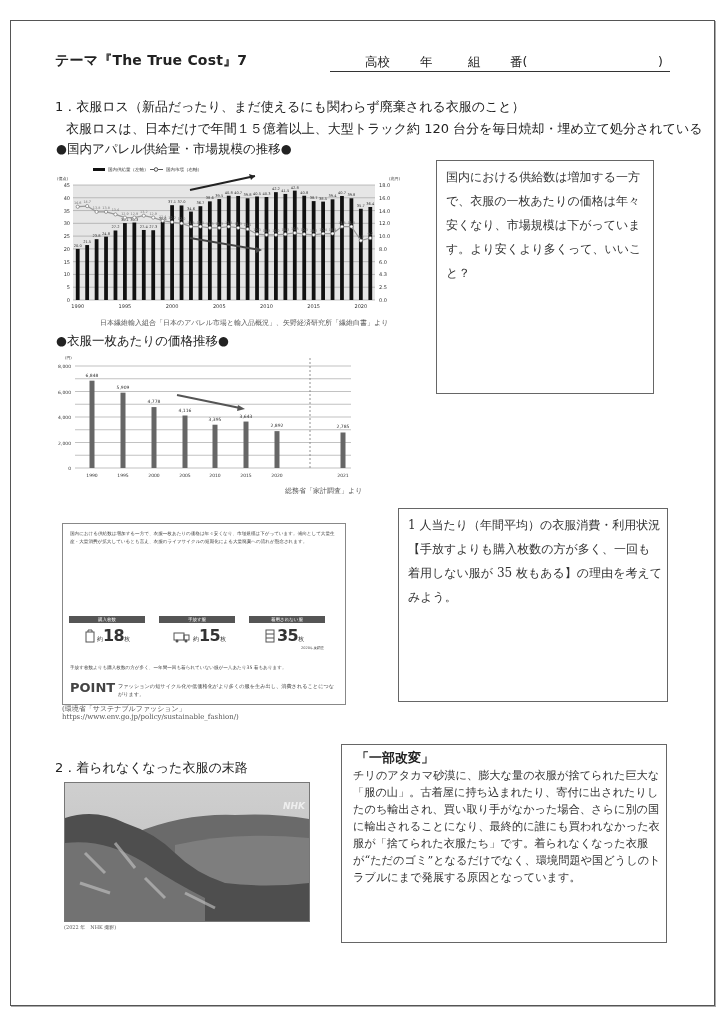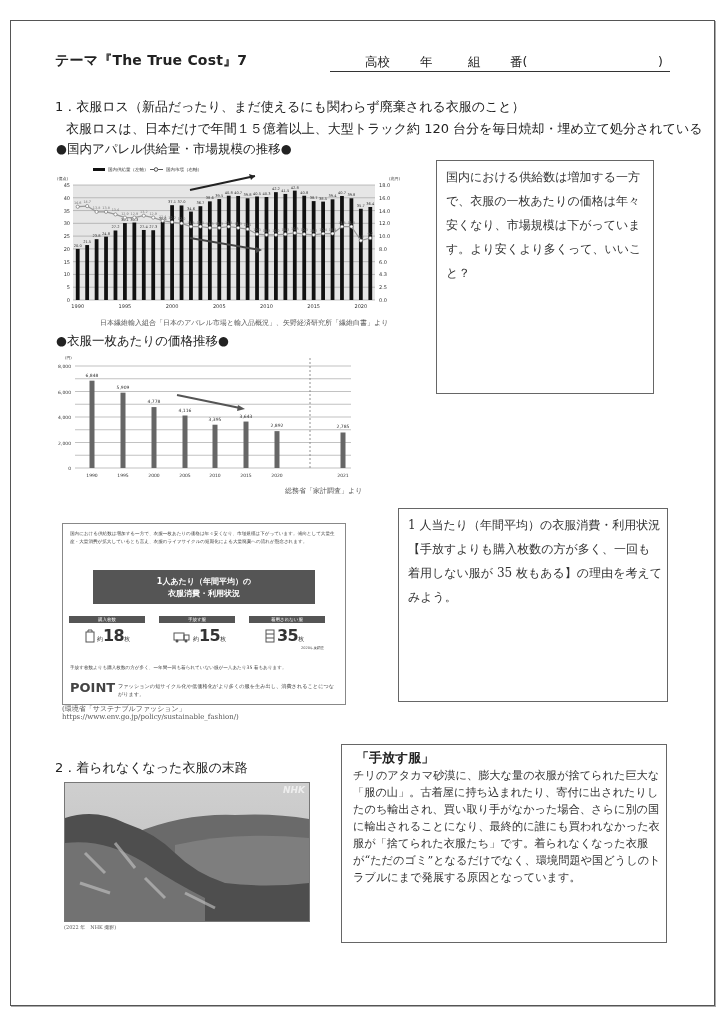--- a/index.html
+++ b/index.html
@@ -285,24 +285,20 @@
     <path d="M190 57 l-7 -4 l-1 6 z" fill="#555"></path>
   </svg>
 <div class="abs src" style="left:285px;top:486px">総務省「家計調査」より</div>
 
 <div class="box" style="left:436px;top:160px;width:216px;height:232px">
   <div class="boxtext" style="position:absolute;left:9px;top:4px;width:202px">国内における供給数は増加する一方で、衣服の一枚あたりの価格は年々安くなり、市場規模は下がっています。より安くより多くって、いいこと？</div>
 </div>
 
 <div class="infocard">
   <div class="tiny" style="position:absolute;left:7px;top:6px;width:268px">国内における供給数は増加する一方で、衣服一枚あたりの価格は年々安くなり、市場規模は下がっています。傾向として大量生産・大量消費が拡大しているとも言え、衣服のライフサイクルの短期化による大量廃棄への流れが懸念されます。</div>
-  <div class="banner">
-    <div>1人あたり（年間平均）の</div>
-    <div>衣服消費・利用状況</div>
-  </div>
   <div class="statlabel" style="left:6px">購入枚数</div>
   <div class="statlabel" style="left:96px">手放す服</div>
   <div class="statlabel" style="left:186px">着用されない服</div>
 
   <div class="statval" style="left:22px">
     <svg width="10" height="14" style="vertical-align:-2px">
         <rect x="1" y="3" width="8" height="10" fill="none" stroke="#555" stroke-width="1"></rect>
         <path d="M3 3 V1 H7 V3" fill="none" stroke="#555"></path>
       </svg>
     <span>約</span><b>18</b><span>枚</span>
@@ -345,22 +341,22 @@
           <stop offset="1" stop-color="#bdbdbd"></stop>
         </linearGradient>
     </defs>
     <rect width="244" height="138" fill="url(#sky)"></rect>
     <path d="M70 50 Q120 30 170 32 Q210 30 244 36 L244 110 L70 110 Z" fill="#6a6a6a"></path>
     <path d="M110 62 Q170 48 244 55 L244 105 L110 105 Z" fill="#7e7e7e"></path>
     <path d="M0 35 Q30 25 60 40 Q90 50 110 70 Q130 90 160 100 Q200 105 244 100 L244 138 L0 138 Z" fill="#4e4e4e"></path>
     <path d="M0 60 Q40 55 80 80 Q110 100 140 115 L140 138 L0 138 Z" fill="#8a8a8a" opacity="0.6"></path>
     <path d="M20 70 L40 90 M50 60 L70 85 M15 100 L45 110 M80 95 L100 115 M120 110 L150 125" stroke="#c8c8c8" stroke-width="3" opacity="0.6"></path>
   </svg>
-  <div style="position:absolute;right:4px;top:2px;color:#eee;font-size:9px;font-weight:bold;font-style:italic">NHK</div>
+  <div style="position:absolute;right:4px;top:18px;color:#eee;font-size:9px;font-weight:bold;font-style:italic">NHK</div>
 </div>
 <div class="abs src" style="left:64px;top:924px;font-size:5px">(2022 年　NHK 撮影)</div>
 
 <div class="grave">
-  <h3>「手放す服」</h3>
+  <h3>「一部改変」</h3>
   <div class="body">チリのアタカマ砂漠に、膨大な量の衣服が捨てられた巨大な「服の山」。古着屋に持ち込まれたり、寄付に出されたりしたのち輸出され、買い取り手がなかった場合、さらに別の国に輸出されることになり、最終的に誰にも買われなかった衣服が「捨てられた衣服たち」です。着られなくなった衣服が“ただのゴミ”となるだけでなく、環境問題や国どうしのトラブルにまで発展する原因となっています。</div>
   <div class="cite">
   </div>
 </div>
 
 </body></html>

